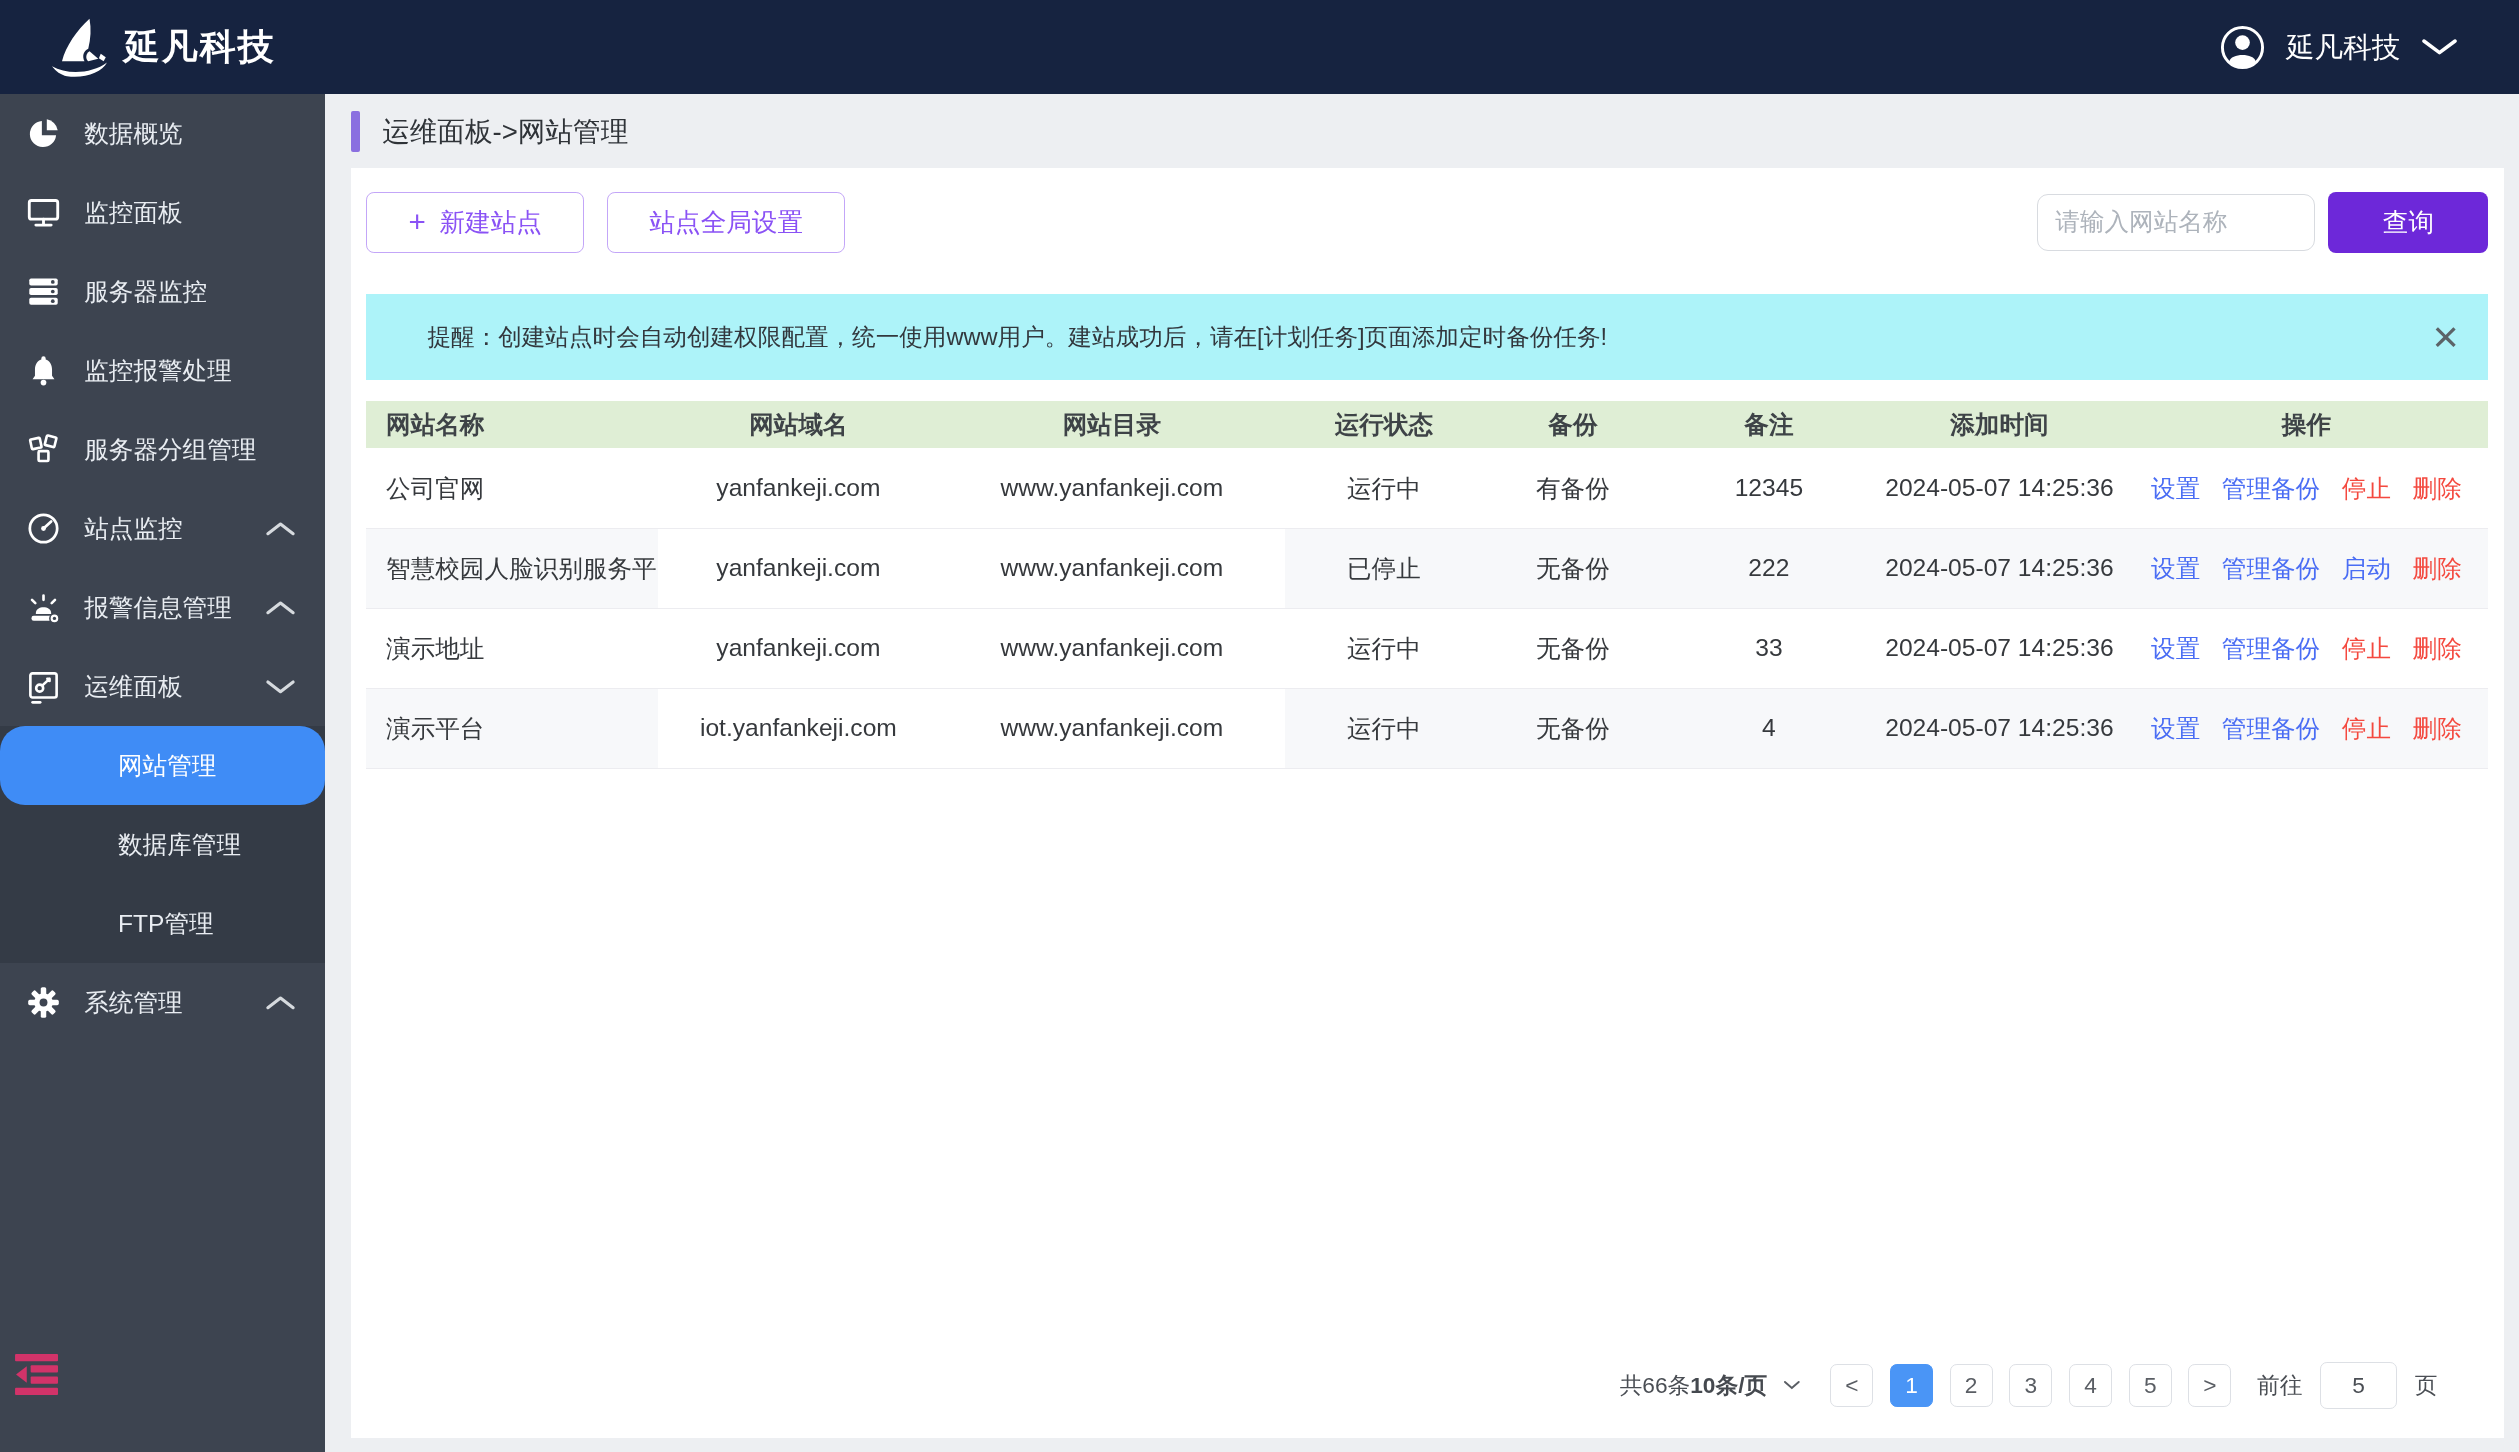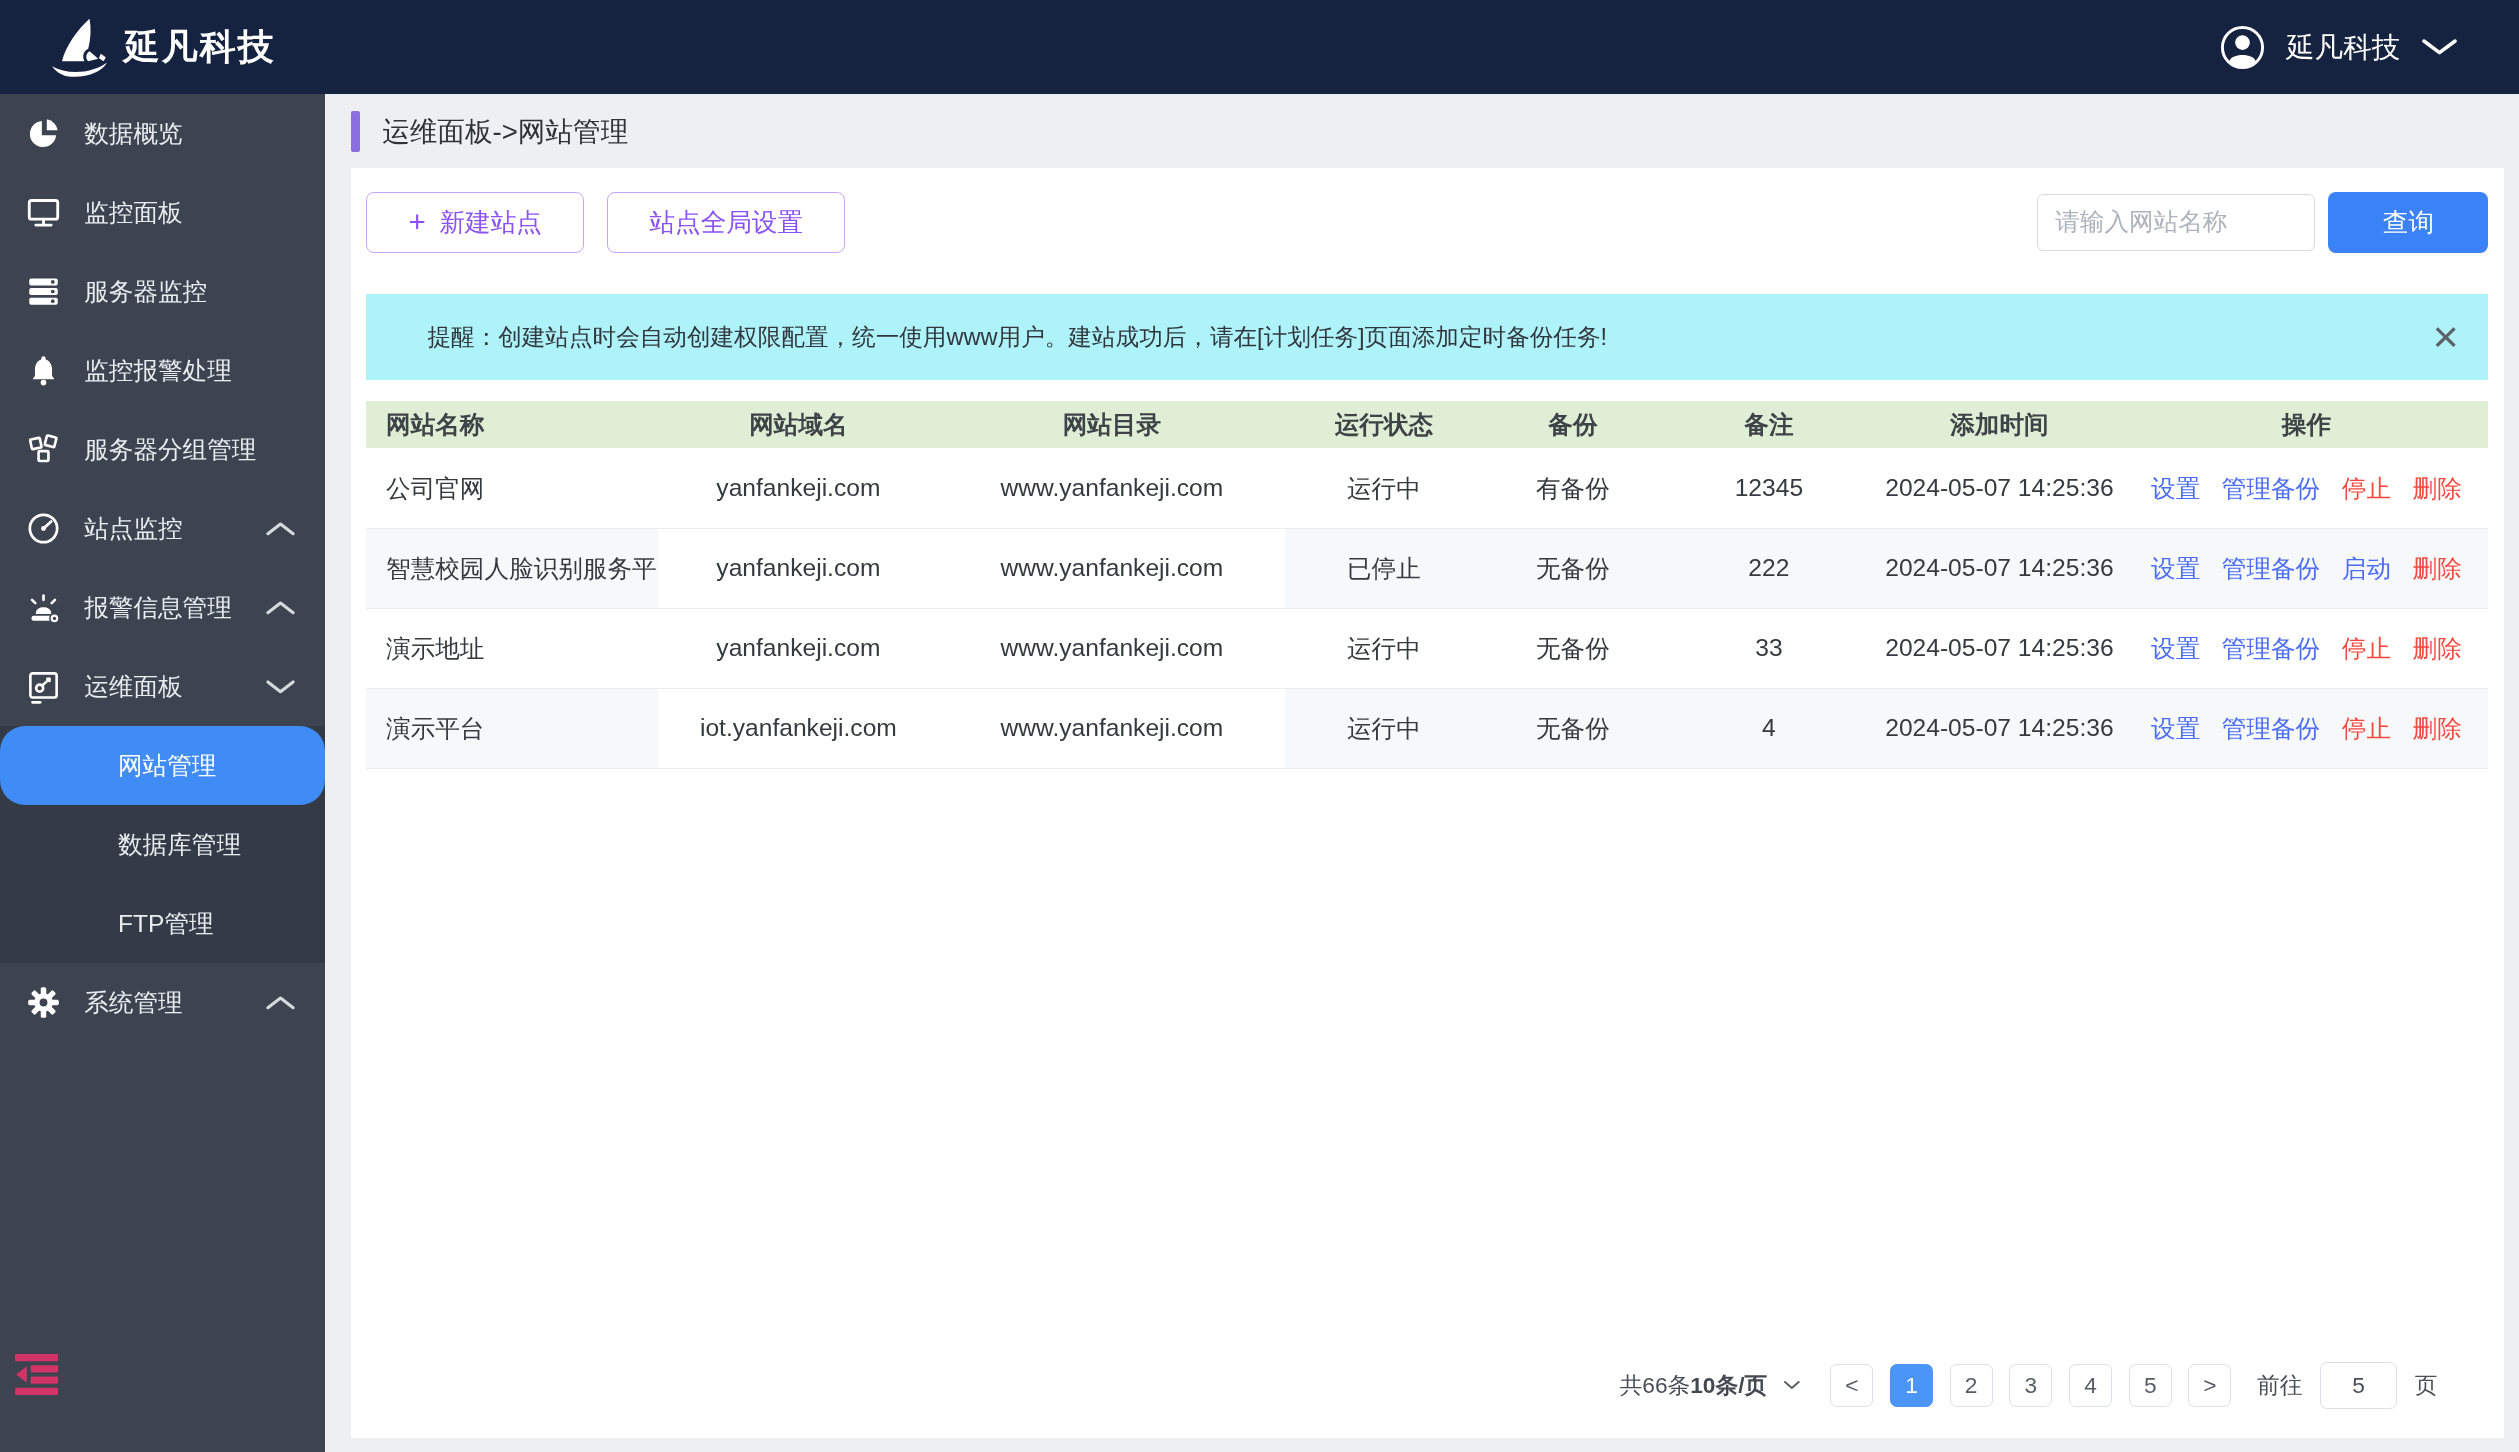--- a/index.html
+++ b/index.html
@@ -54,26 +54,26 @@
   .toolbar { display:flex; align-items:center; }
   .btn-outline {
     height:61px; padding:0 41px; background:#fff; border:1.5px solid #c3a6f8;
     border-radius:7.9px; color:#8a52f5; font-size:25.6px; margin-right:23.6px;
     display:flex; align-items:center; gap:13.8px; cursor:pointer;
     font-family:inherit;
   }
   .btn-outline .plus { font-size:29.6px; line-height:1; }
   .toolbar-spacer { flex:1; }
   .search-input {
-    width:278px; height:57px; border:1.5px solid #d8dbe0; border-radius:6px;
+    width:278px; height:57px; border:1.5px solid #d8dbe0; border-radius:11px;
     padding:0 17.7px; font-size:24.6px; color:#333; outline:none; font-family:inherit;
   }
   .search-input::placeholder { color:#adb3bb; }
   .btn-primary {
-    width:160px; height:61px; margin-left:13.8px; background:#3b82f6; border:none;
+    width:160px; height:61px; margin-left:13.8px; background:#6d28d9; border:none;
     border-radius:7.9px; color:#fff; font-size:25.6px; cursor:pointer; font-family:inherit;
   }
   
   .alert {
     margin-top:41px; height:86px; background:#adf3f9; display:flex;
     align-items:center; padding:0 29.6px 0 61px; font-size:23.6px; color:#32373d;gap:36px;
   }
   .alert .txt { flex:1; }
   .alert .close { font-size:45px; color:#5c6368; line-height:1; cursor:pointer; }
   

